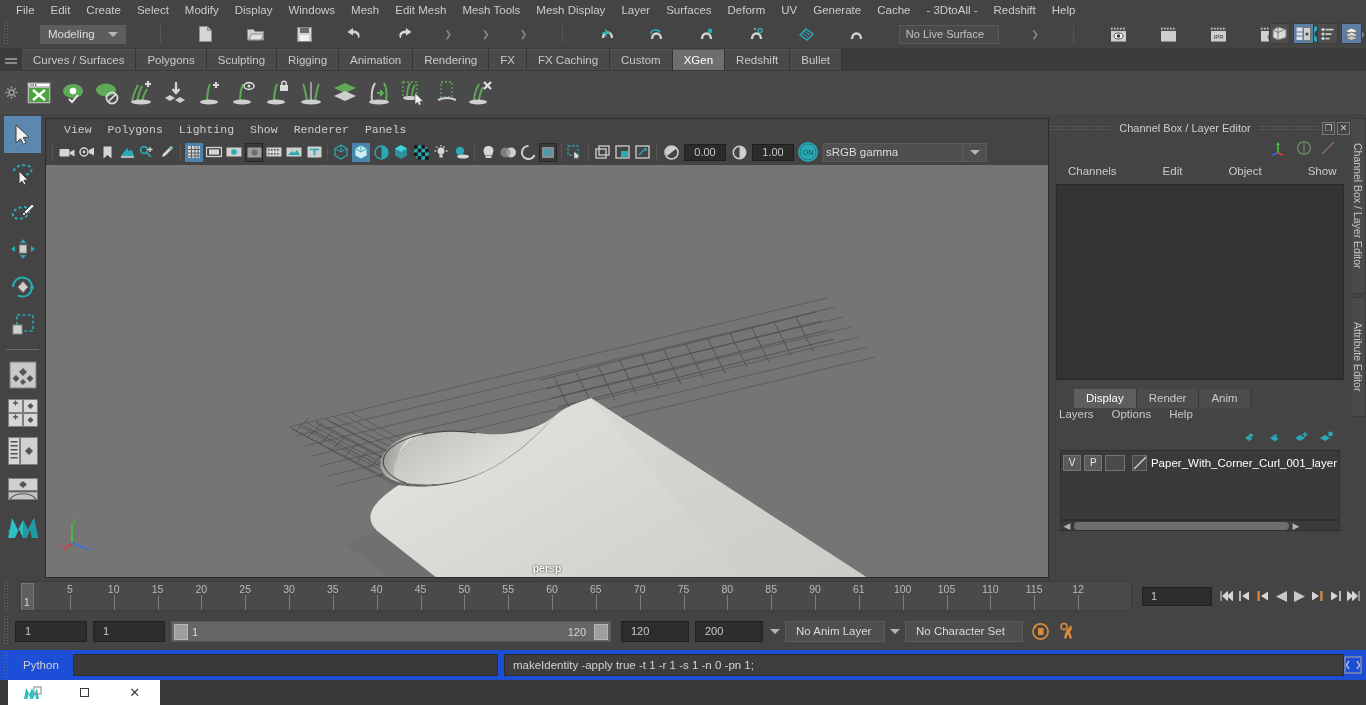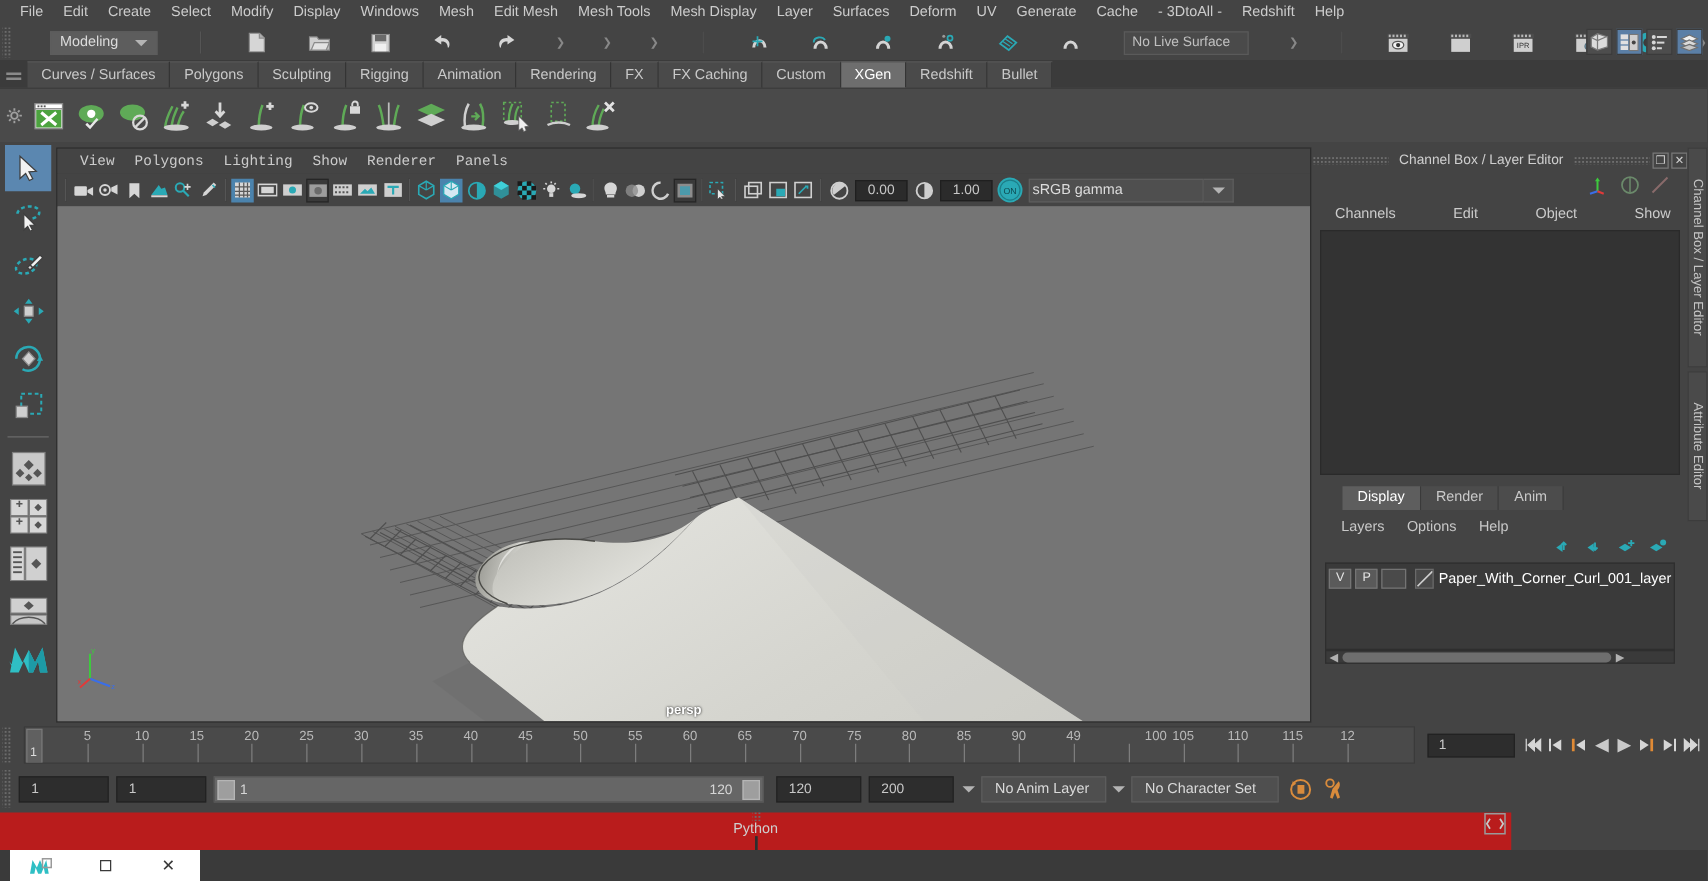--- a/index.html
+++ b/index.html
@@ -92,21 +92,21 @@
   #rp-title .btn { width:13px; height:13px; border:1px solid #787878; margin-left:2px;
                    display:flex; align-items:center; justify-content:center; font-size:9px; color:#d0d0d0; }
   #rp-icons { height:22px; display:flex; align-items:center; justify-content:flex-end; padding-right:14px; gap:8px; }
   #cb-menus { height:22px; display:flex; align-items:center; padding-left:8px;gap:26px; }
   #cb-menus .mi { padding:0 10px; font-size:11.5px; color:#cccccc; }
   #cb-body { margin:2px 6px 0 6px; height:196px; background:#333333; border:1px solid #2a2a2a; }
   #le-tabs { display:flex; align-items:flex-end; height:20px; margin-top:8px; padding-left:24px; }
   #le-tabs .lt { height:19px; line-height:19px; padding:0 12px; font-size:11.5px; background:#4c4c4c;
                  border-right:1px solid #3a3a3a; color:#c9c9c9; }
   #le-tabs .lt.active { background:#5e5e5e; color:#ffffff; }
-  #le-menus { height:20px; display:flex; align-items:flex-end; padding-left:14px; }
+  #le-menus { height:20px; display:flex; align-items:flex-start; }
   #le-menus .mi { padding:0 9px; font-size:11.5px; }
   #le-arrows { height:20px; display:flex; align-items:center; justify-content:flex-end; gap:10px; padding-right:16px; }
   #le-list { margin:2px 10px 0 10px; height:70px; background:#3a3a3a; border:1px solid #2e2e2e; }
   .layer-row { display:flex; align-items:center; height:19px; margin:2px 2px 0 2px; }
   .lr-cell { width:20px; height:16px; background:#5a5a5a; border:1px solid #747474; margin-right:3px;
              display:flex; align-items:center; justify-content:center; font-size:10px; color:#e6e6e6; }
   .lr-cell.blank { background:#4a4a4a; width:22px; }
   .lr-swatch { width:16px; height:16px; background:#4a4a4a; border:1px solid #6a6a6a; margin:0 4px; position:relative; overflow:hidden; }
   .lr-name { font-size:11.5px; color:#ffffff; white-space:nowrap; }
   #le-scroll { margin:0 10px; height:11px; background:#3a3a3a; border:1px solid #2e2e2e; display:flex; align-items:center; }
@@ -134,21 +134,21 @@
             display:flex; align-items:center; padding-left:9px; margin-right:6px; }
   #rangebar { position:relative; height:21px; background:#666666; border:1px solid #565656; flex:0 0 440px; margin-right:10px; }
   #rangebar .handle { position:absolute; top:2px; width:14px; height:16px; background:#9e9e9e; border:1px solid #b5b5b5; }
   #rangebar .vl { position:absolute; top:4px; font-size:11px; color:#d6d6d6; }
   .dropcaret { width:20px; height:21px; display:flex; align-items:center; justify-content:center; }
   .combo { height:21px; background:#4f4f4f; border:1px solid #5c5c5c; color:#dadada; font-size:11.5px;
            display:flex; align-items:center; padding:0 10px; }
   .orangeicon { width:22px; height:22px; display:flex; align-items:center; justify-content:center; margin-left:6px; }
 
   
-  #cmdrow { position:absolute; left:0; top:650px; width:1209px; height:30px; background:#b91c1c; display:flex; align-items:center;flex-direction:column; }
+  #cmdrow { position:absolute; left:0; top:650px; width:1366px; height:30px; background:#1d4ed8; display:flex; align-items:center; }
   #cmd-label { width:64px; padding-left:14px; font-size:11.5px; color:#cfcfcf; }
   #cmd-input { height:22px; flex:0 0 425px; background:#3a3a3a; border:1px solid #2e2e2e; }
   #cmd-result { height:22px; flex:1; background:#3d3d3d; border:1px solid #2e2e2e; margin:0 22px 0 6px;
                 display:flex; align-items:center; padding-left:8px; font-size:11.5px; color:#d2d2d2; }
   #cmd-ico { position:absolute; right:4px; width:18px; height:18px; }
 
   
   #taskbar { position:absolute; left:0; top:680px; width:1366px; height:25px; background:#3a3a3a; }
   #tb-win { position:absolute; left:8px; top:0; width:152px; height:25px; background:#ffffff;
             display:flex; align-items:center; }
@@ -1074,23 +1074,23 @@
         <div class="tlab" style="left: 619.667px;">70</div>
         <div class="tick" style="left: 663.5px;"></div>
         <div class="tlab" style="left: 663.5px;">75</div>
         <div class="tick" style="left: 707.333px;"></div>
         <div class="tlab" style="left: 707.333px;">80</div>
         <div class="tick" style="left: 751.167px;"></div>
         <div class="tlab" style="left: 751.167px;">85</div>
         <div class="tick" style="left: 795px;"></div>
         <div class="tlab" style="left: 795px;">90</div>
         <div class="tick" style="left: 838.833px;"></div>
-        <div class="tlab" style="left: 838.833px;">49</div>
+        <div class="tlab" style="left: 838.833px;">61</div>
         <div class="tick" style="left: 882.667px;"></div>
-        <div class="tlab" style="left: 882.667px; margin-left: 22px;">100</div>
+        <div class="tlab" style="left: 882.667px;">100</div>
         <div class="tick" style="left: 926.5px;"></div>
         <div class="tlab" style="left: 926.5px;">105</div>
         <div class="tick" style="left: 970.333px;"></div>
         <div class="tlab" style="left: 970.333px;">110</div>
         <div class="tick" style="left: 1014.17px;"></div>
         <div class="tlab" style="left: 1014.17px;">115</div>
         <div class="tick" style="left: 1058px;"></div>
         <div class="tlab" style="left: 1058px;">12</div>
       </div>
     <div id="ts-right">
@@ -1174,20 +1174,21 @@
           <circle cx="5" cy="4.5" r="3" fill="none" stroke="#d98b3c" stroke-width="1.5"></circle>
           <path d="M12 3c1.5 2 1 5-1 7l2 6-2 1-2-5-2 5-2-1 2-7" fill="#d98b3c"></path>
         </svg>
     </div>
   </div>
 
   <div id="cmdrow">
     <div class="gripper" style="height:26px;margin-left:2px"></div>
     <div id="cmd-label">Python</div>
     <div id="cmd-input"></div>
+    <div id="cmd-result">makeIdentity -apply true -t 1 -r 1 -s 1 -n 0 -pn 1;</div>
     <div id="cmd-ico">
       <svg width="18" height="18" viewBox="0 0 18 18">
           <rect x="1" y="1" width="16" height="16" fill="none" stroke="#9a9a9a" stroke-width="1.2"></rect>
           <path d="M5 5l-2.5 4L5 13M13 5l2.5 4L13 13" fill="none" stroke="#c8c8c8" stroke-width="1.4"></path>
         </svg>
     </div>
   </div>
 
   <div id="taskbar">
     <div id="tb-win">

